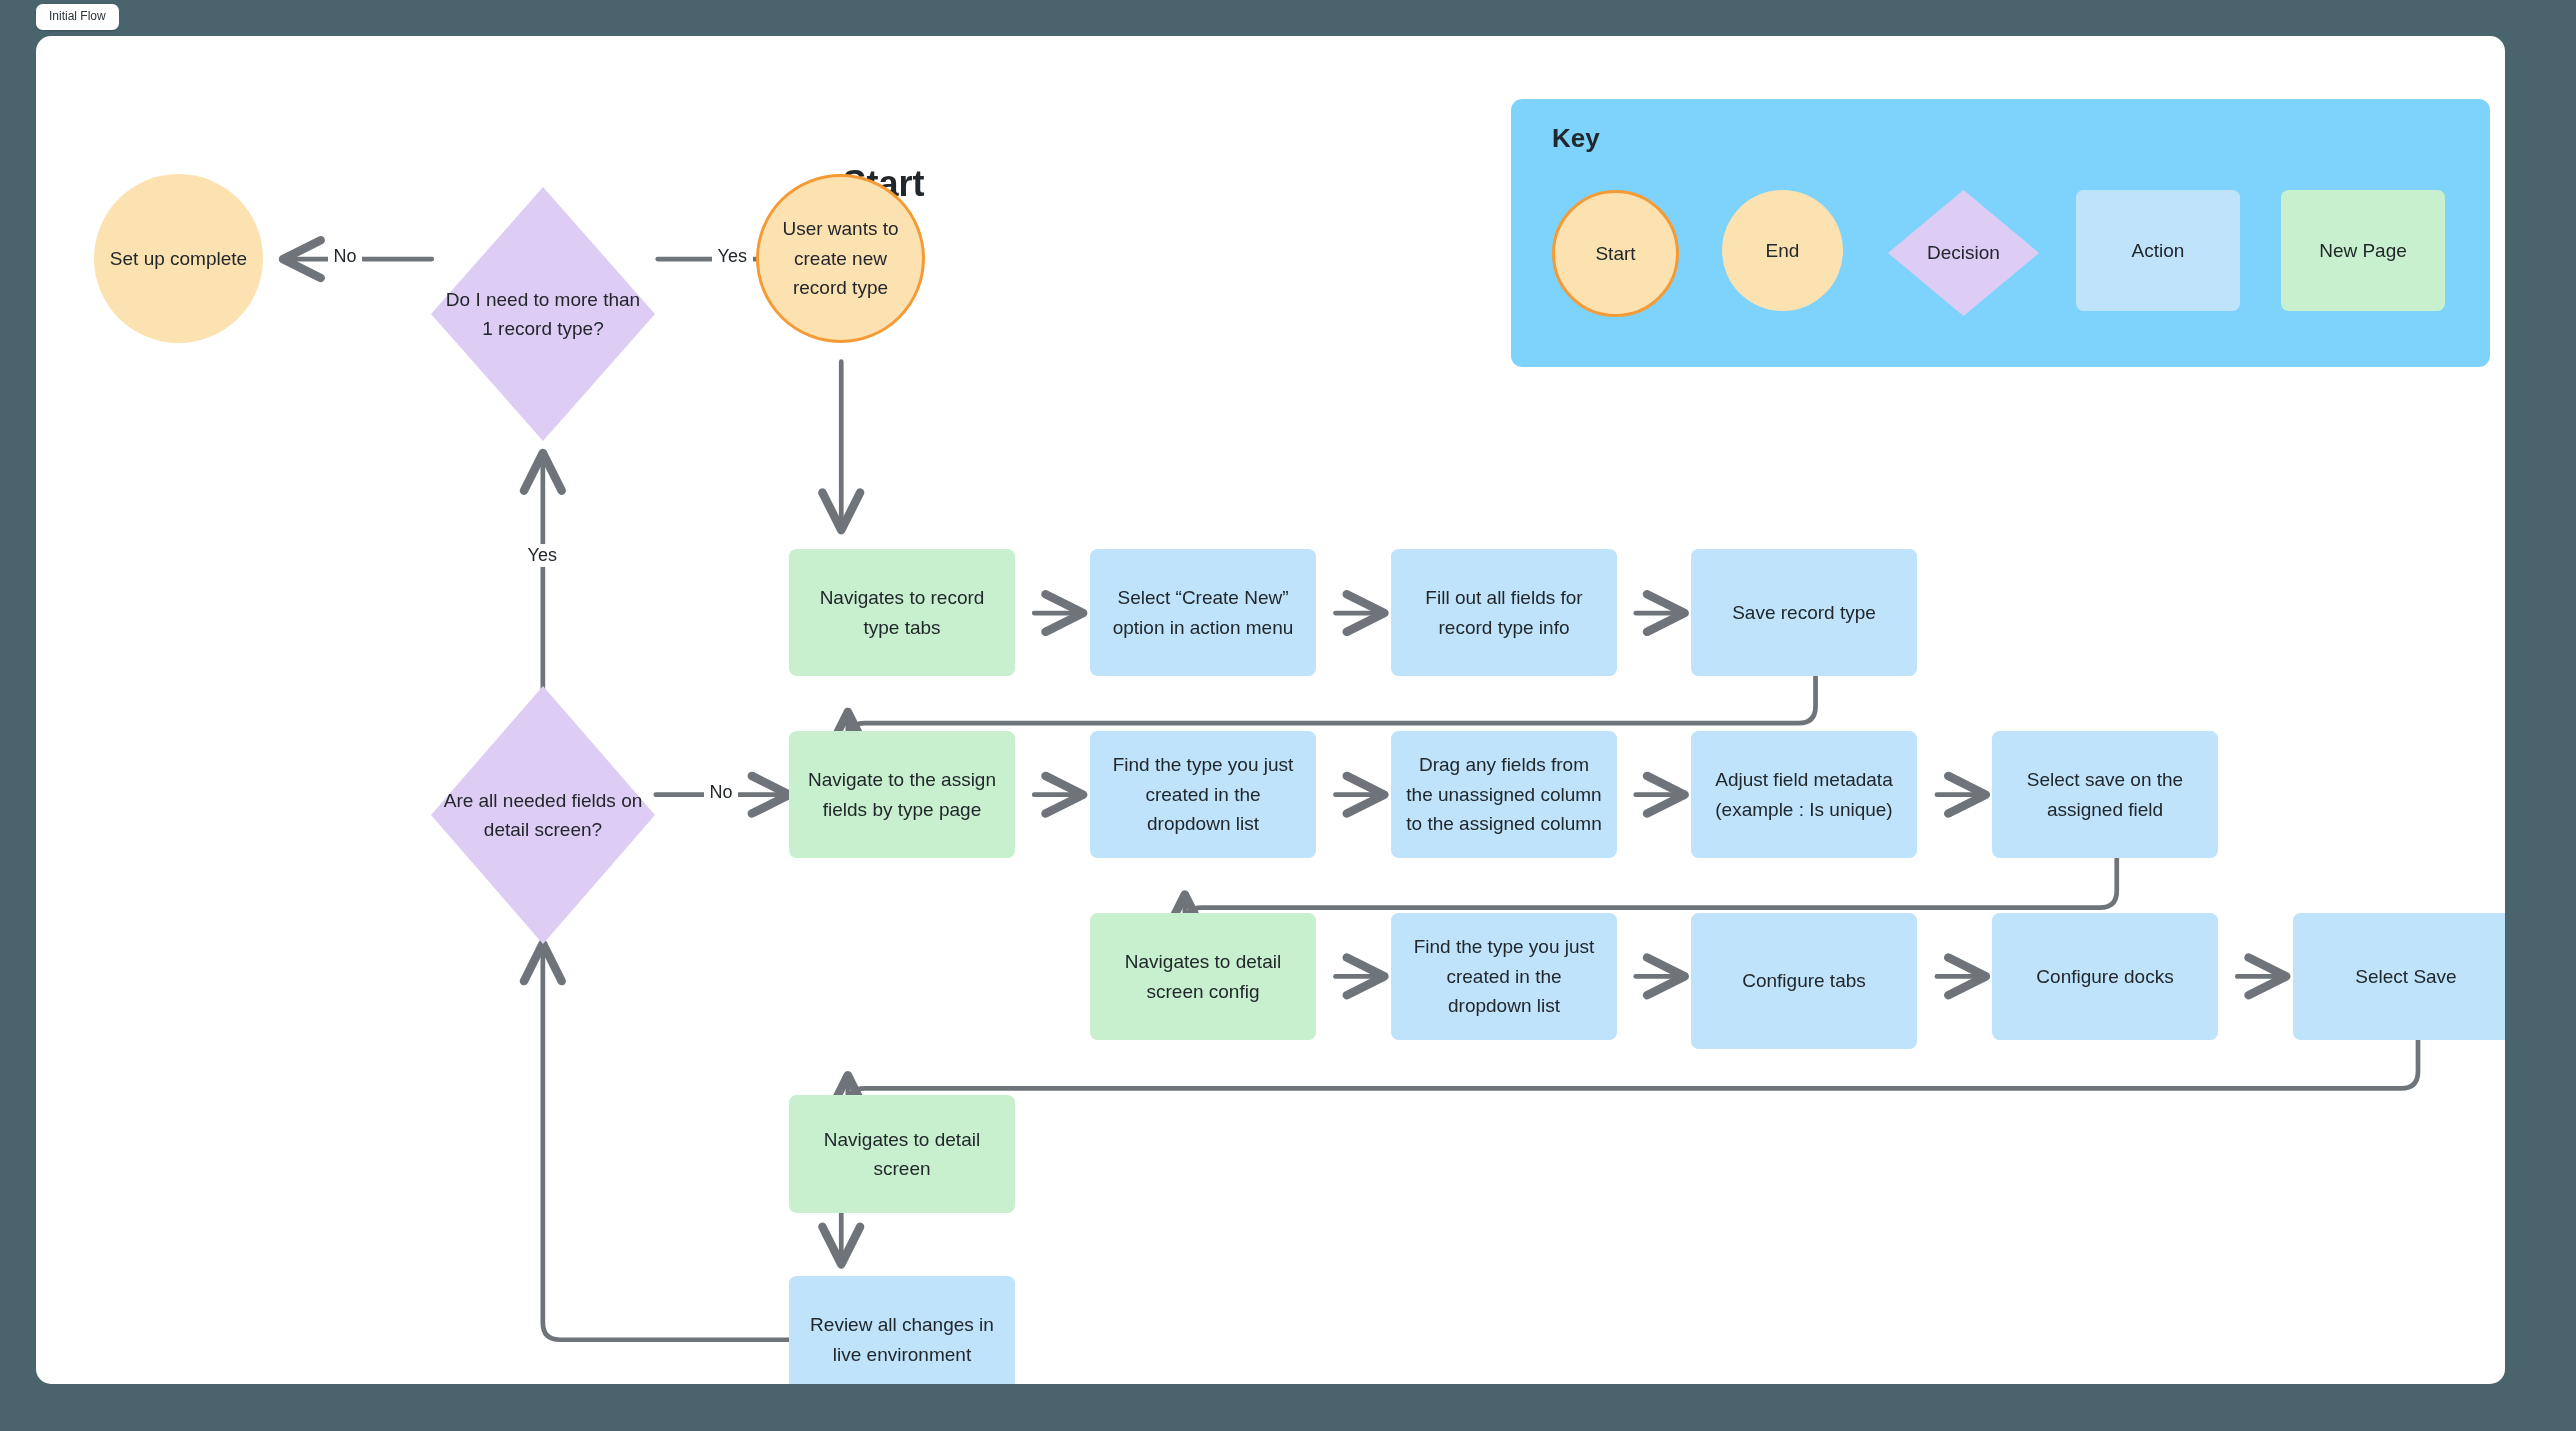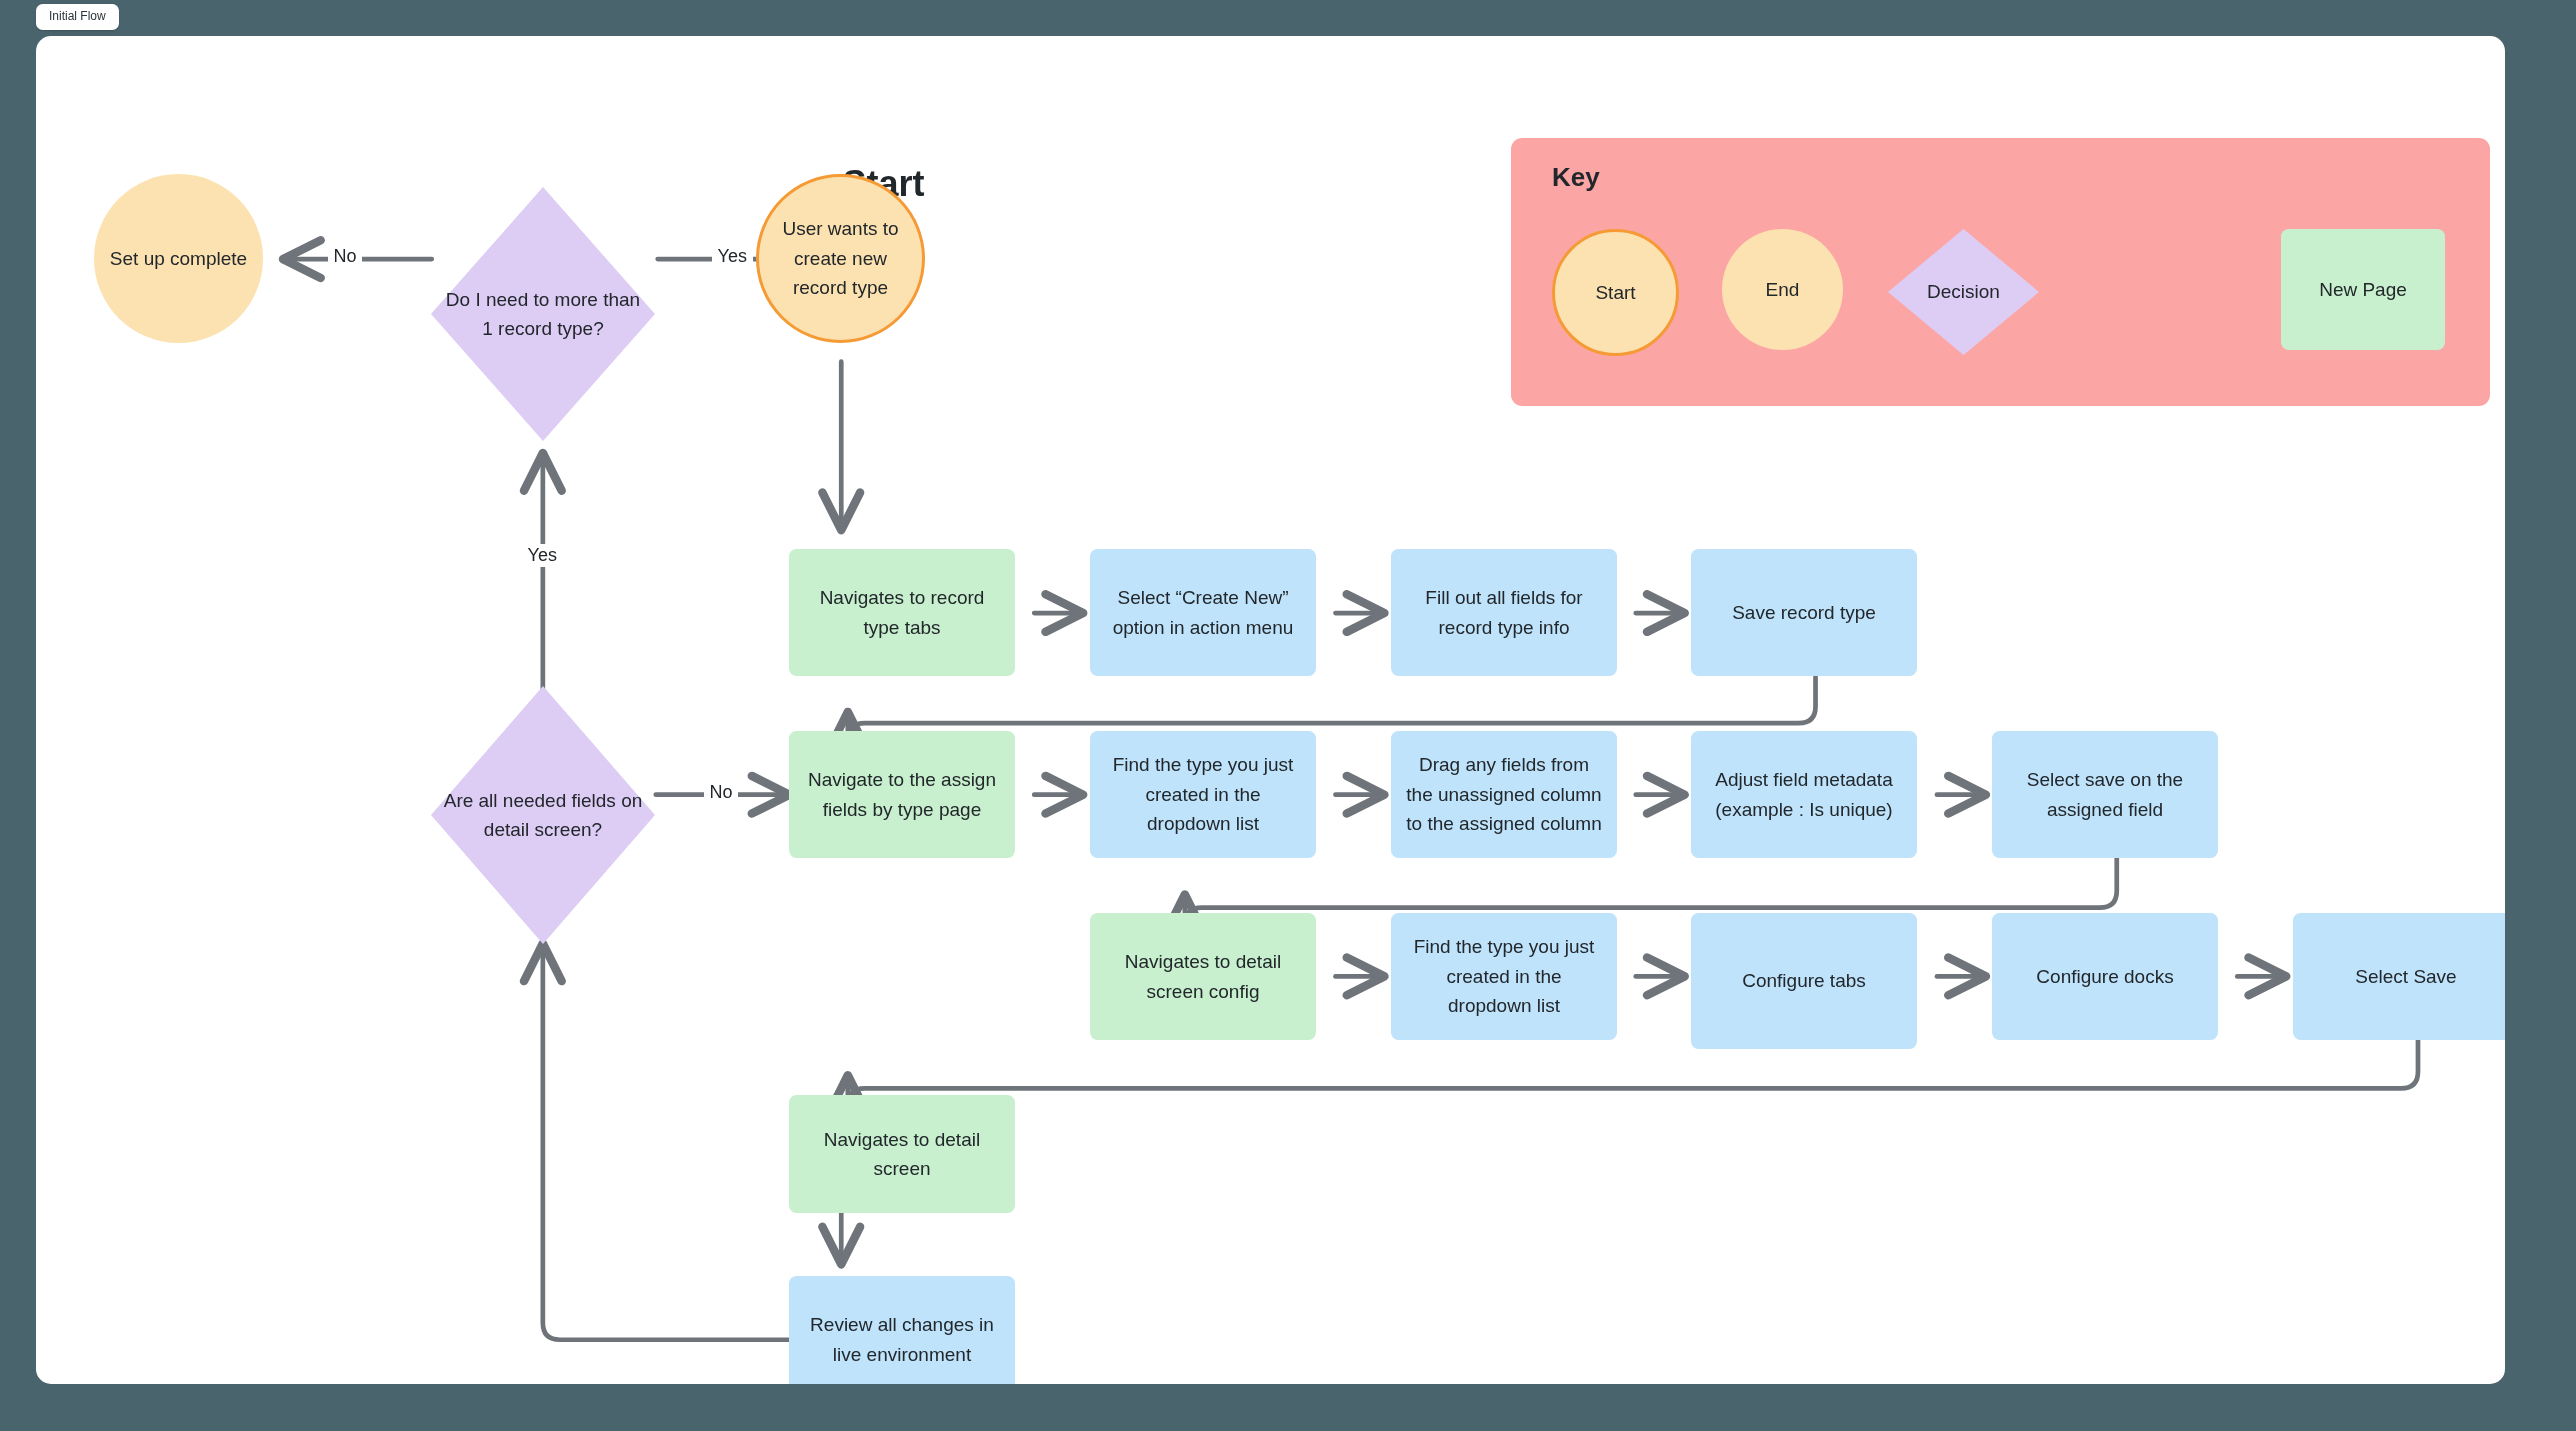--- a/index.html
+++ b/index.html
@@ -91,23 +91,22 @@
     background: #ffffff;
     padding: 0.9px 5.6px;
     white-space: nowrap;
   }
 
   
   #key-panel {
     position: absolute;
     left: 1475px; top: 63px;
     width: 979px; height: 268px;
-    background: #fca5a5;
+    background: #7dd3fc;
     border-radius: 11.3px;
-    margin-top: 39px;
   }
   #key-title {
     position: absolute; left: 41px; top: 23.5px;
     font-size: 26px; font-weight: bold; color: #22272b;
   }
   .key-item { position: absolute; top: 91px; }
   .key-shape {
     position: relative;
     display: flex; align-items: center; justify-content: center;
     font-size: 19px; color: #22272b; text-align: center;
@@ -234,20 +233,25 @@
           </div>
         </div>
 
         <div class="key-item" style="left:377px;">
           <div class="key-shape diamond">
             <div class="dshape"></div>
             <span class="dtext">Decision</span>
           </div>
         </div>
 
+        <div class="key-item" style="left:565px;">
+          <div class="key-shape box action">
+            <span>Action</span>
+          </div>
+        </div>
 
         <div class="key-item" style="left:770px;">
           <div class="key-shape box page">
             <span>New Page</span>
           </div>
         </div>
       </div>
 
     </div>
   </div>

